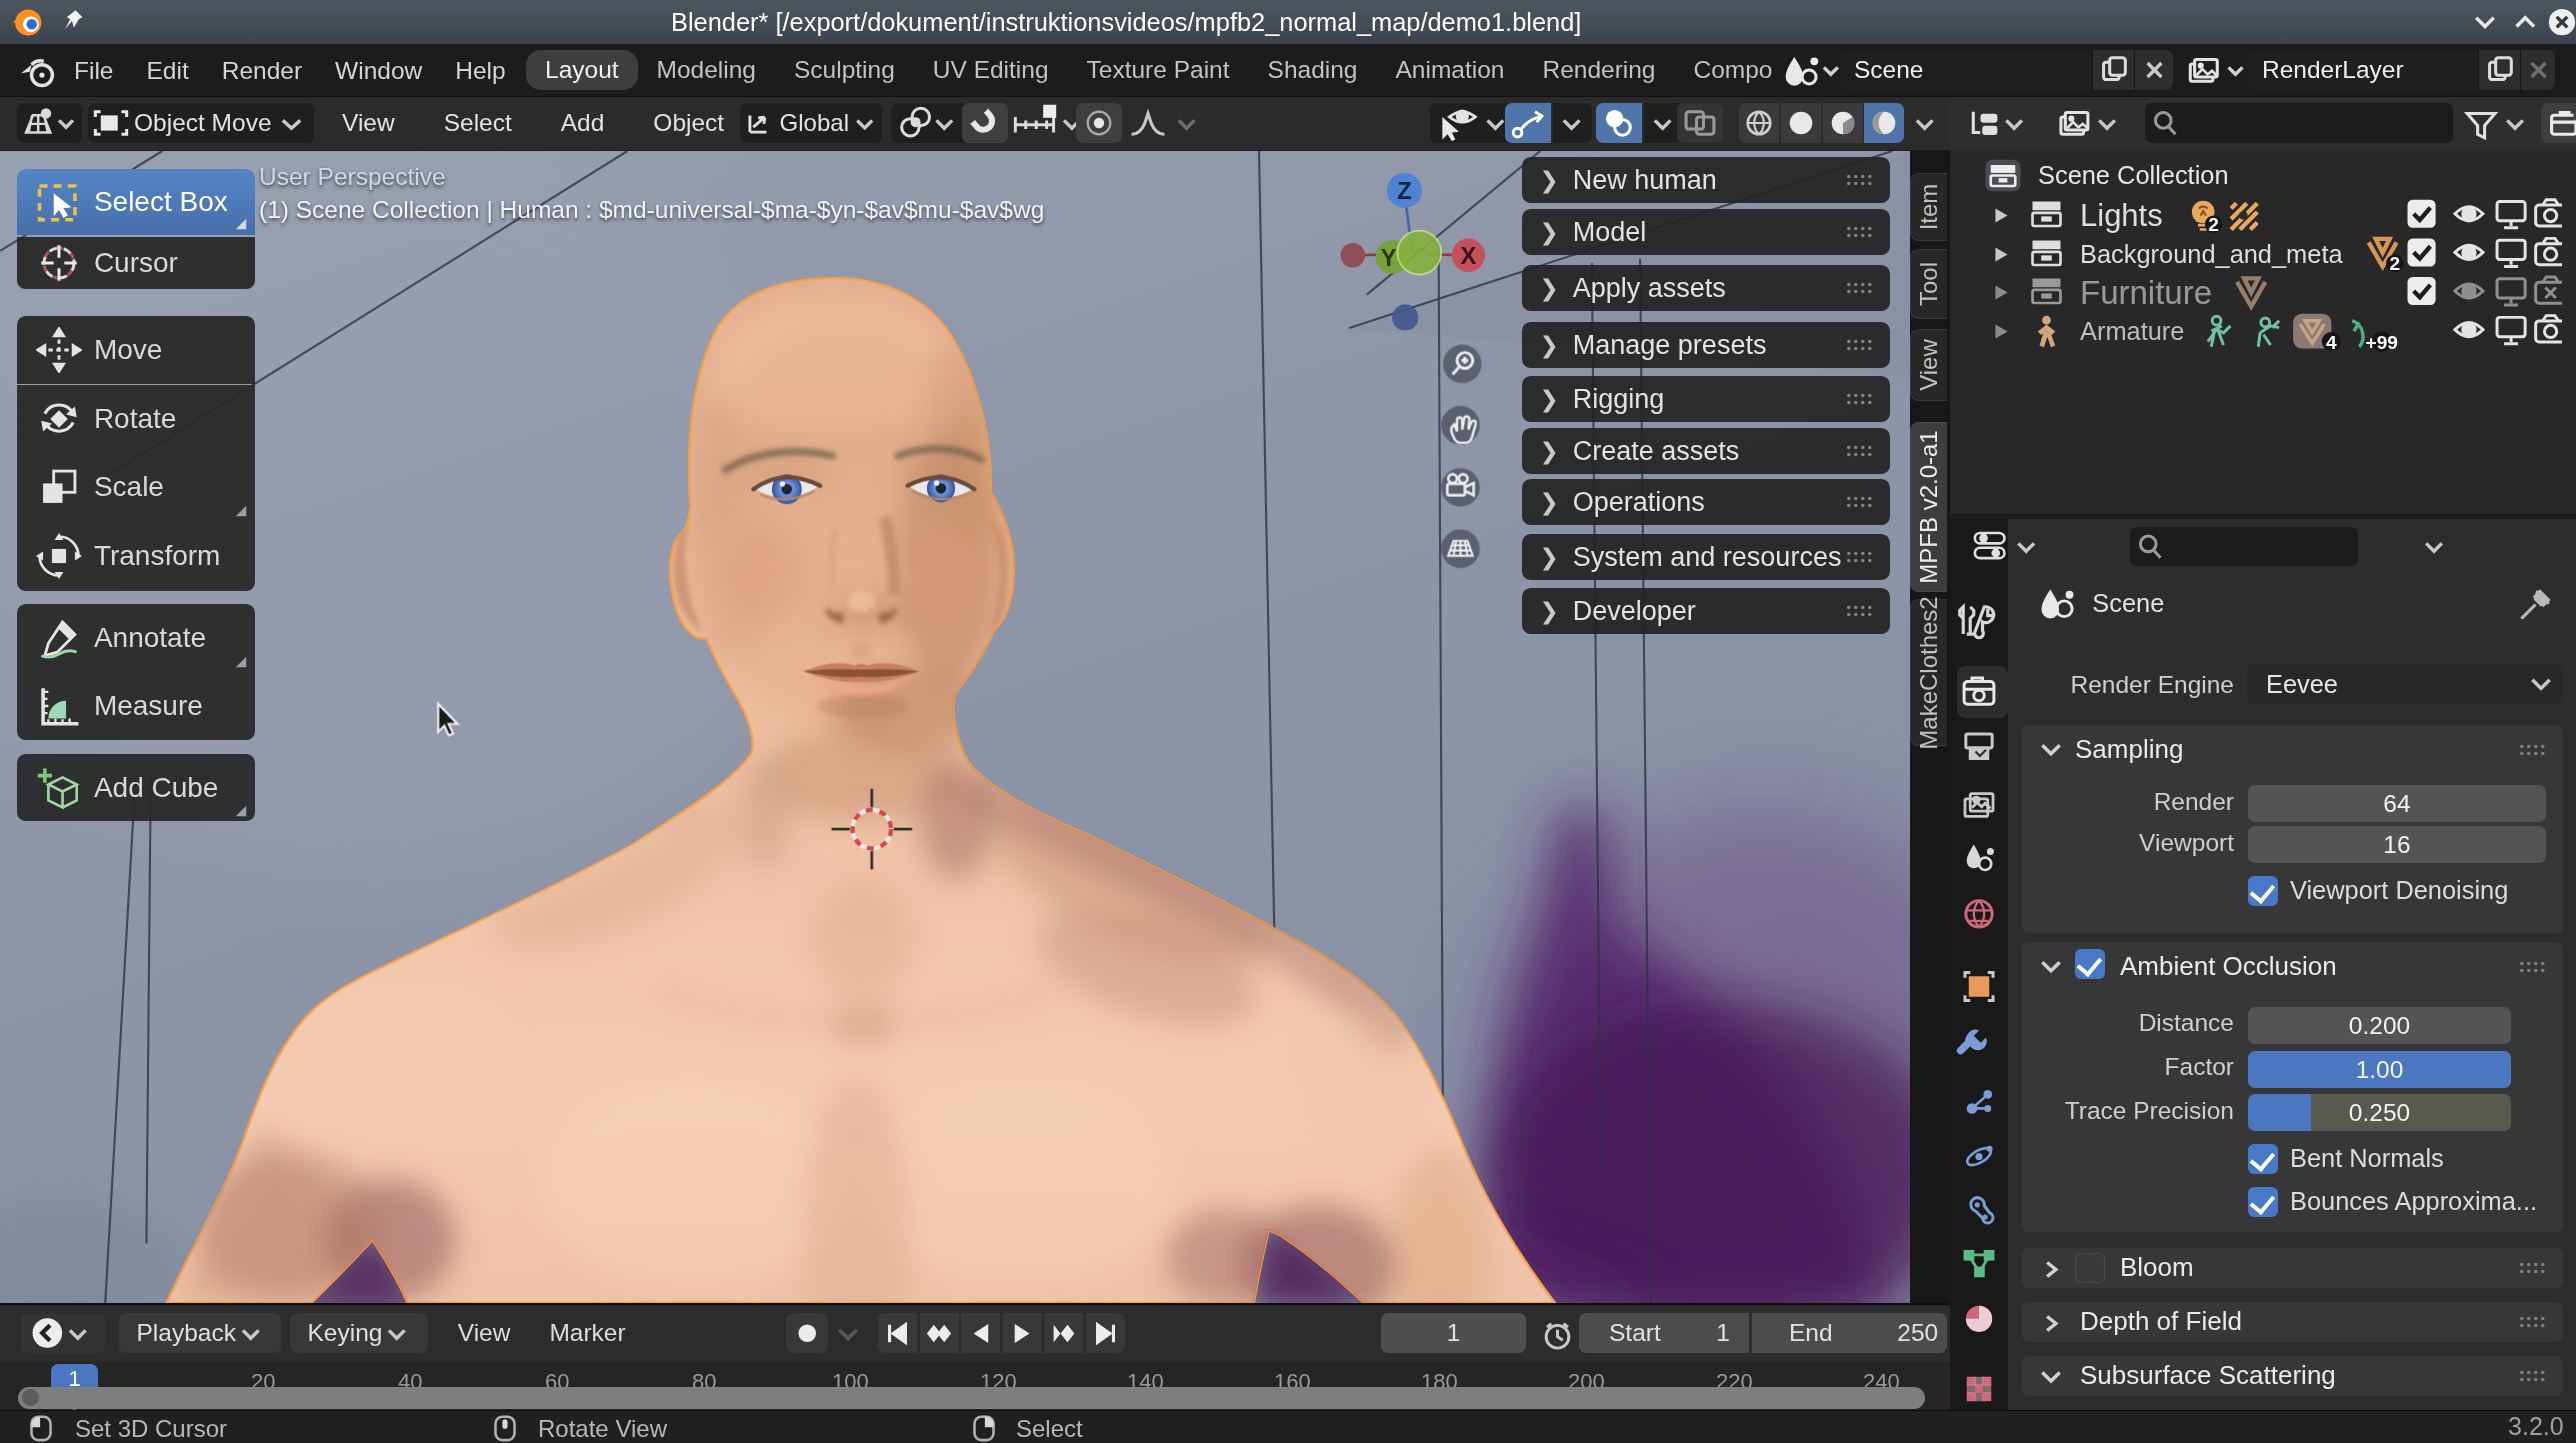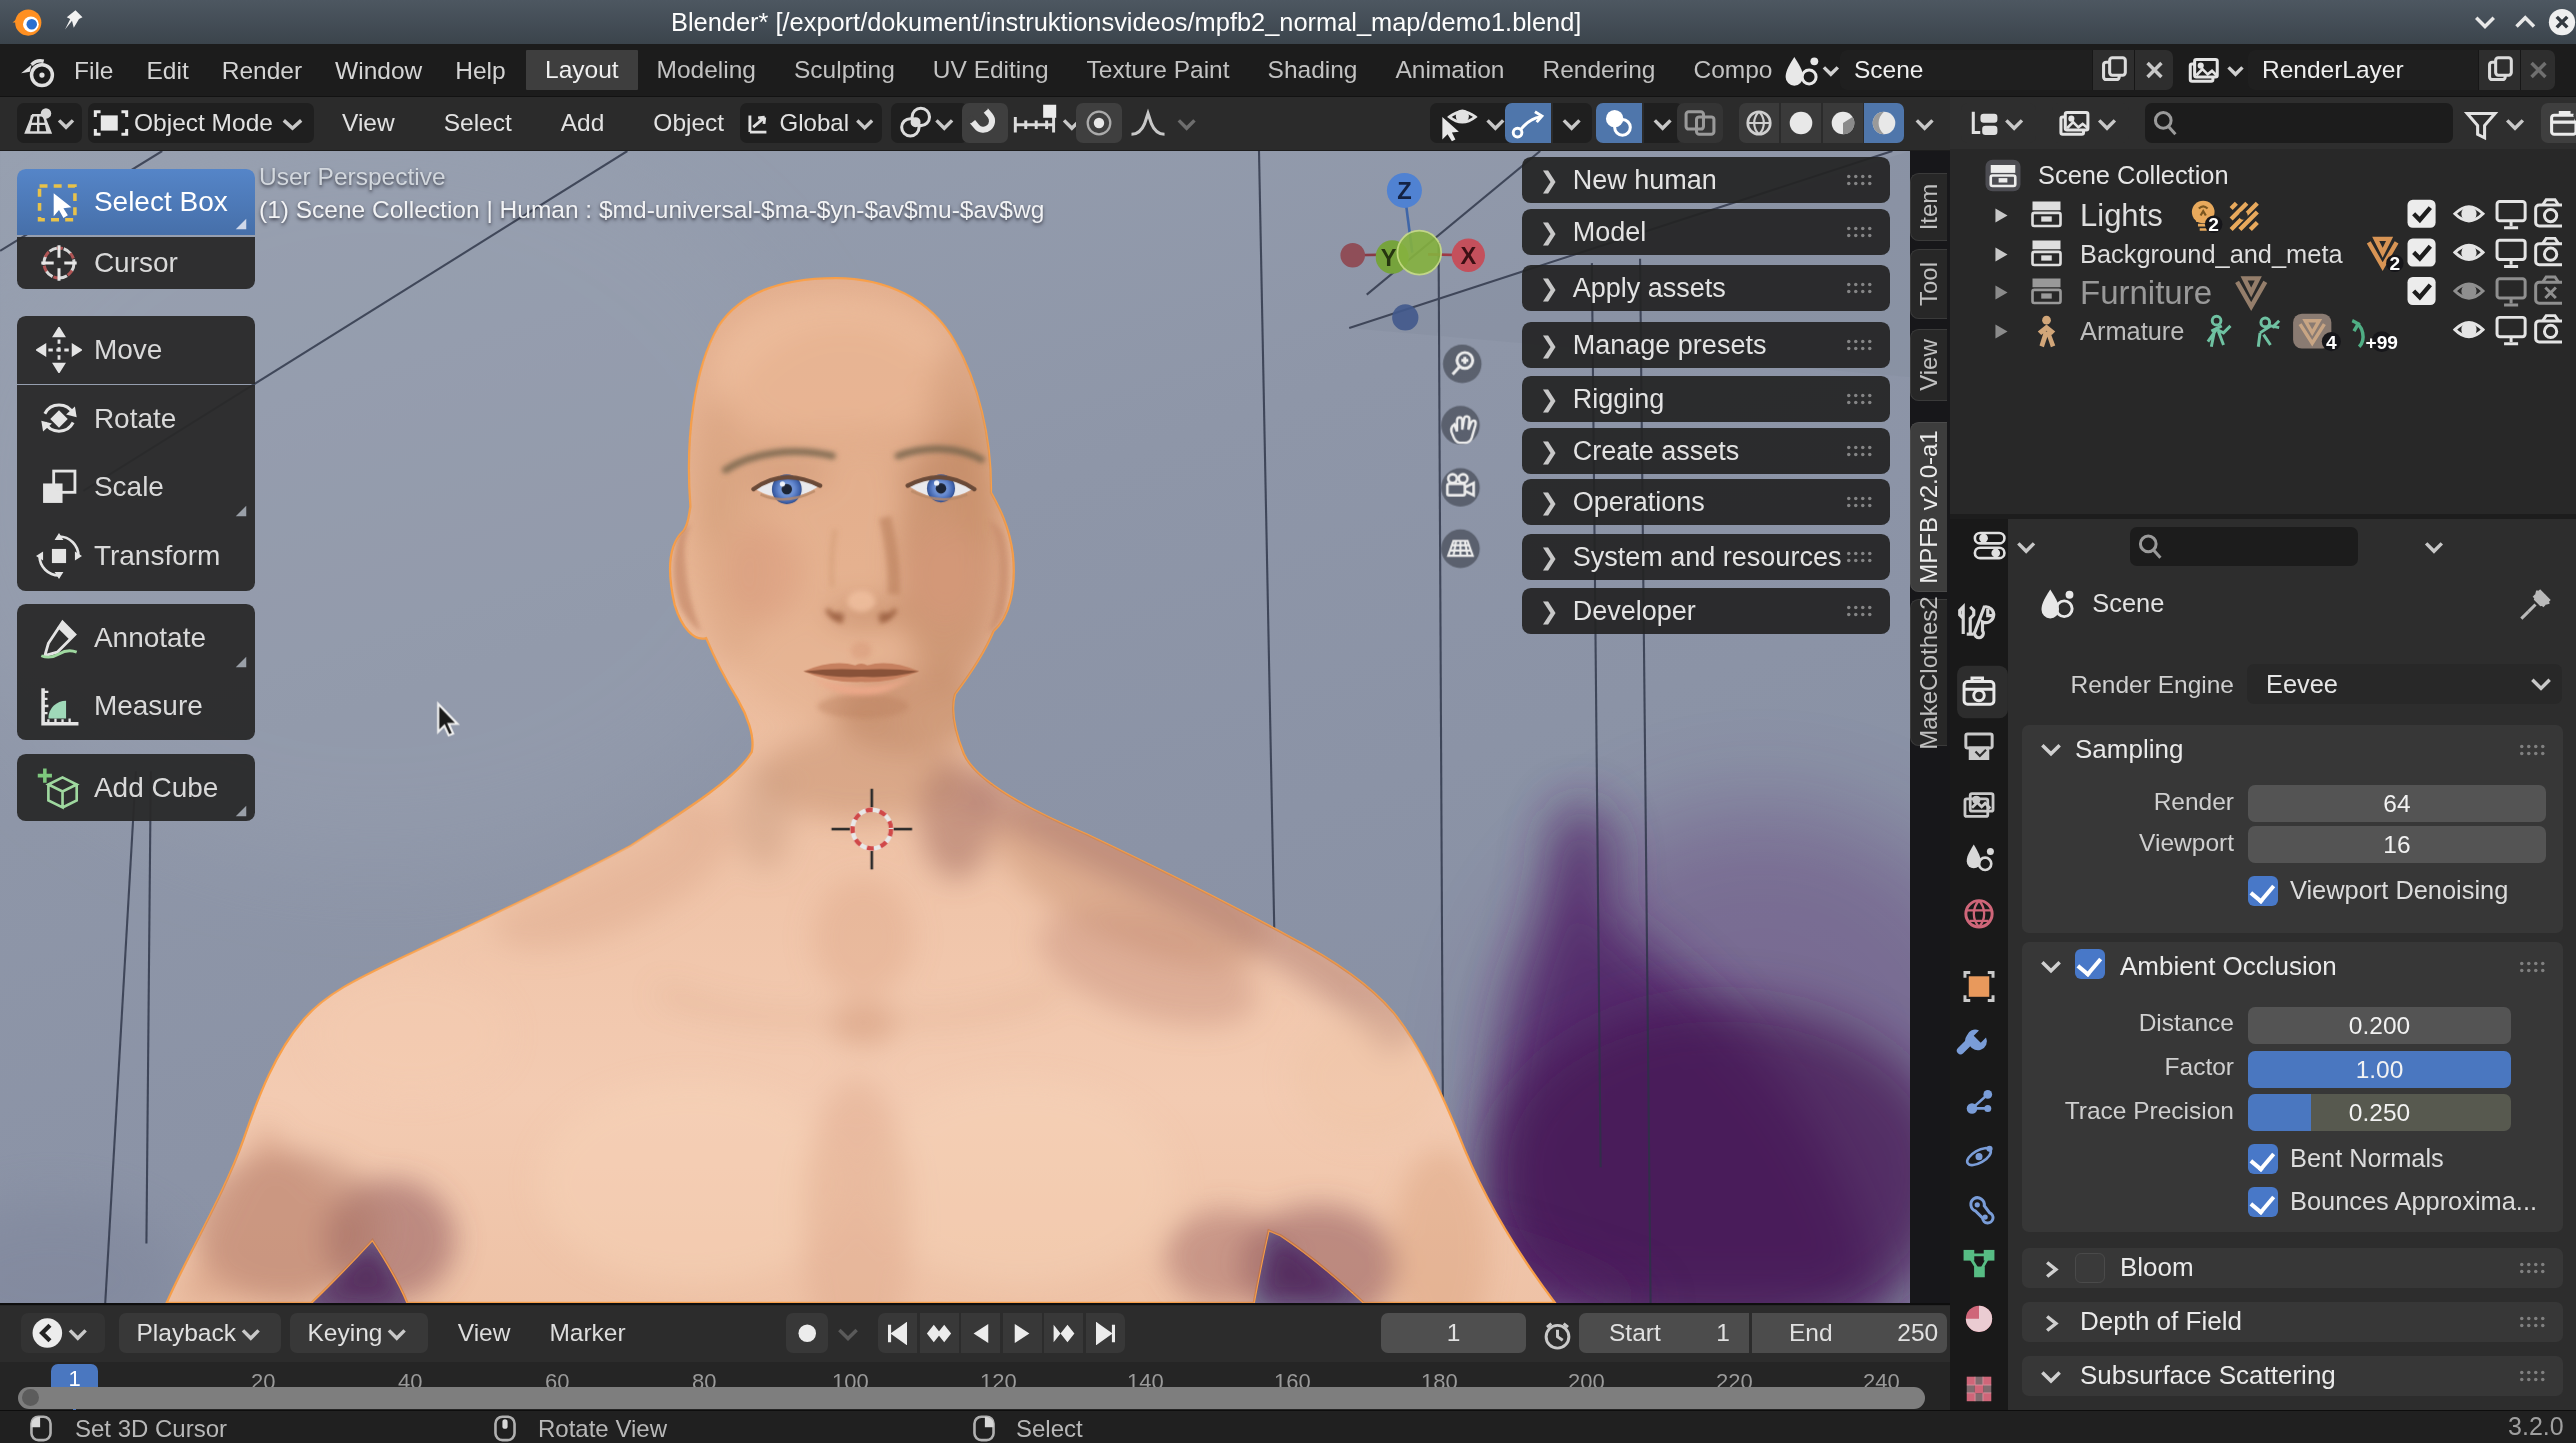--- a/index.html
+++ b/index.html
@@ -5,21 +5,21 @@
 body{font-family:"Liberation Sans",sans-serif;color:#d8d8d8}
 #root{position:absolute;left:0;top:0;width:2576px;height:1443px;overflow:hidden}
 .abs{position:absolute}
 .row{display:flex;align-items:center}
 
 #titlebar{left:0;top:0;width:2576px;height:44px;background:linear-gradient(#4e58 62,#3a434b);background:linear-gradient(#4d5761,#3b444c);color:#fff}
 #title-text{left:671px;top:0;height:44px;line-height:44px;font-size:25.4px;color:#fdfdfd}
 
 #menubar{left:0;top:44px;width:2576px;height:53px;background:#1c1c1c}
 .menutxt{font-size:24.5px;color:#d4d4d4}
-.wstab{font-size:24.5px;color:#c2c2c2;padding:0 19px;height:40px;line-height:40px;border-radius:1px}
+.wstab{font-size:24.5px;color:#c2c2c2;padding:0 19px;height:40px;line-height:40px;border-radius:15px}
 .wstab.active{background:#3e3e3e;color:#f0f0f0}
 
 #toolheader{left:0;top:96px;width:1950px;height:54px;background:#2b2b2b;border-top:1.8px solid #121212}
 .thbtn{background:#1f1f1f;border-radius:7px;height:40px;display:flex;align-items:center}
 .thtxt{font-size:24.5px;color:#e2e2e2}
 
 #viewport{left:0;top:151px;width:1910px;height:1152px;overflow:hidden;background:#8d95a7}
 #tabzone{left:1910px;top:151px;width:40px;height:1152px;background:#17171a}
 .tbtn{position:absolute;left:16.6px;width:238px;background:rgba(41,41,41,0.95);display:flex;align-items:center;color:#d9d9d9;font-size:28px}
 .tbtn.blue{background:linear-gradient(#5585c8,#466fa9);color:#fff}
@@ -138,21 +138,21 @@
         <path d="M48 20 L56 28 L64 20" stroke="#c8c8c8" stroke-width="4" fill="none"></path>
       </svg>
 </div>
 <div class="abs thbtn" style="left:88px;top:103px;width:226px">
  <svg width="46" height="40" viewBox="0 0 52 46">
         <g stroke="#e8e8e8" stroke-width="3.5" fill="none">
           <path d="M14 10 h-6 v6 M38 10 h6 v6 M14 36 h-6 v-6 M38 36 h6 v-6"></path>
           <rect x="16" y="16" width="16" height="14" fill="#e8e8e8"></rect>
         </g>
       </svg>
- <span class="thtxt">Object Mode</span>
+ <span class="thtxt">Object Move</span>
  <svg width="39" height="40" viewBox="0 0 44 46">
         <path d="M12 20 L22 29 L32 20" stroke="#c8c8c8" stroke-width="4" fill="none"></path>
       </svg>
 </div>
 <div class="abs row" style="left:342px;top:96px;height:54px;gap:49px">
  <span class="thtxt">View</span>
       <span class="thtxt">Select</span>
       <span class="thtxt">Add</span>
       <span class="thtxt">Object</span>
 </div>

